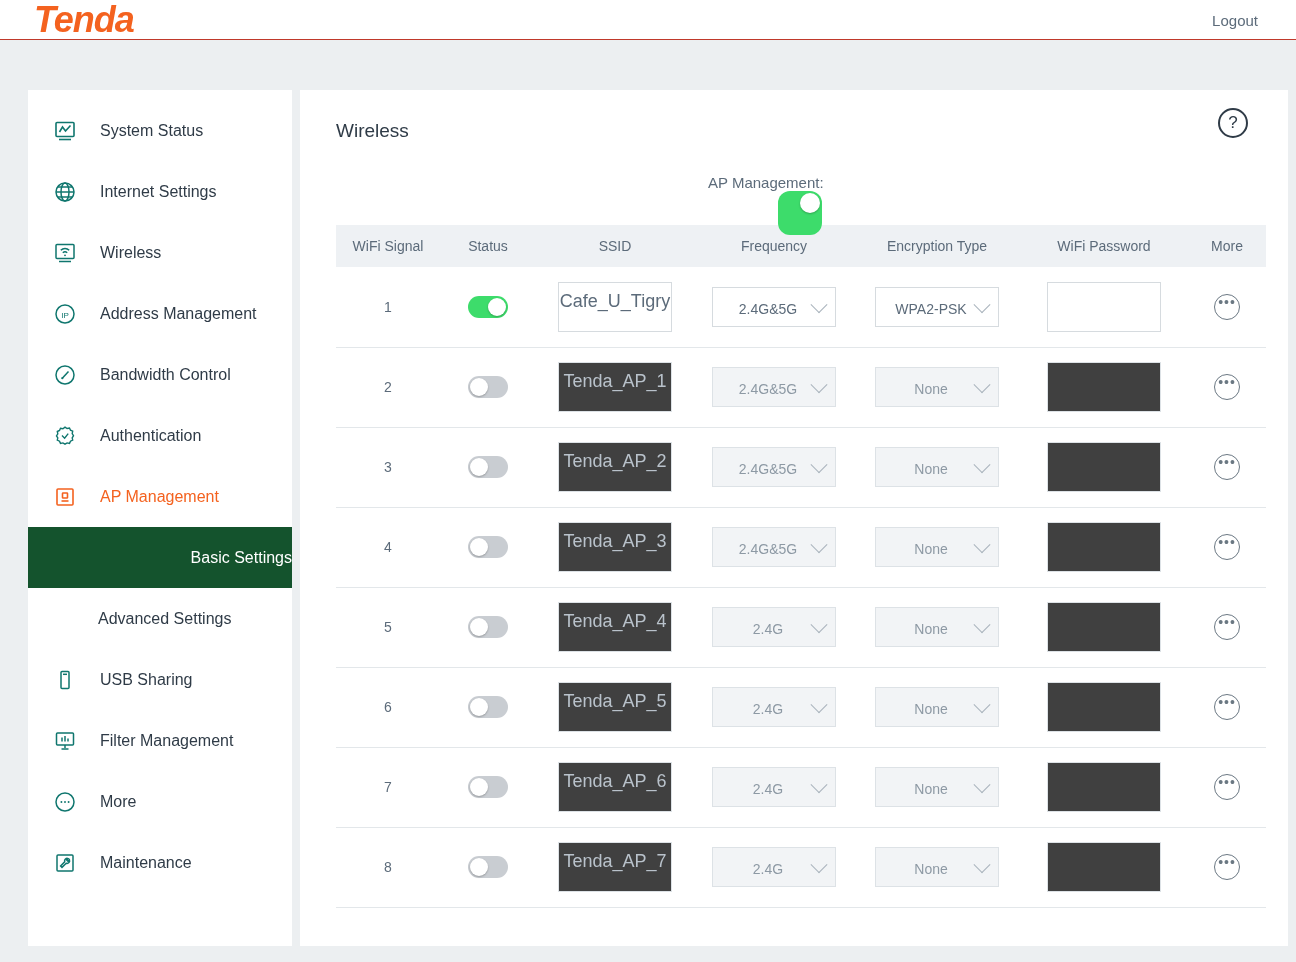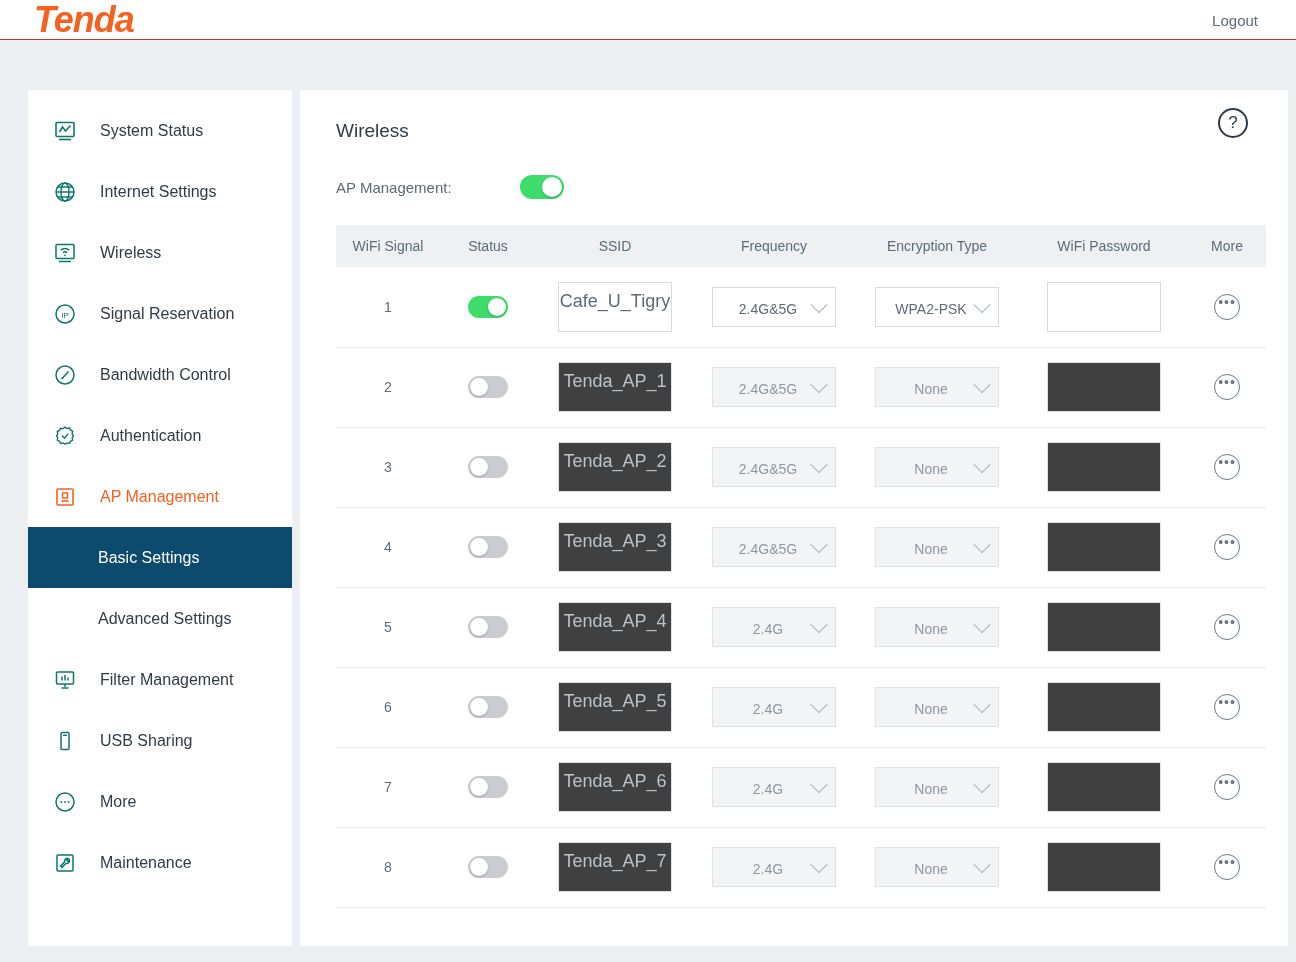--- a/index.html
+++ b/index.html
@@ -80,22 +80,23 @@
   .sub-item {
     display: flex;
     align-items: center;
     height: 61px;
     padding-left: 70px;
     font-size: 16px;
     color: #2f3b47;
     cursor: pointer;
   }
   .sub-item.active {
-    background: #0c4a6e;
+    background: #14532d;
     color: #ffffff;
+    justify-content: flex-end;
   }
 
   
   .main {
     flex: 1 1 auto;
     background: #ffffff;
     position: relative;
     padding: 30px 24px 0 36px;
     overflow: hidden;
   }
@@ -115,20 +116,21 @@
     font-size: 19px;
     color: #2f3b47;
     margin: 0 0 32px 0;
     font-weight: normal;
   }
   .apm-row {
     display: flex;
     align-items: center;
     margin-bottom: 25px;
     height: 26px;
+    flex-direction: column;
   }
   .apm-label {
     font-size: 15px;
     color: #5c6b7a;
     width: 184px;
   }
 
   
   .toggle {
     width: 40px; height: 22px;
@@ -295,21 +297,21 @@
       <span class="lbl">Wireless</span>
     </div>
 
     <div class="nav-item">
       <span class="ico">
         <svg width="24" height="24" viewBox="0 0 24 24" fill="none" stroke="currentColor" stroke-width="1.5">
           <circle cx="12" cy="12" r="9"></circle>
           <text x="12" y="15.5" font-size="8" font-family="Liberation Sans, sans-serif" fill="currentColor" stroke="none" text-anchor="middle">IP</text>
         </svg>
       </span>
-      <span class="lbl">Signal Reservation</span>
+      <span class="lbl">Address Management</span>
     </div>
 
     <div class="nav-item">
       <span class="ico">
         <svg width="24" height="24" viewBox="0 0 24 24" fill="none" stroke="currentColor" stroke-width="1.5">
           <circle cx="12" cy="12" r="9"></circle>
           <line x1="15.5" y1="8.5" x2="9.5" y2="15"></line>
           <circle cx="9.3" cy="15.2" r="1.1" fill="currentColor" stroke="none"></circle>
         </svg>
       </span>
@@ -335,44 +337,44 @@
         </svg>
       </span>
       <span class="lbl">AP Management</span>
     </div>
 
     <div class="sub-item active">
       <span>Basic Settings</span>
     </div>
     <div class="sub-item">
       <span>Advanced Settings</span>
+    </div>
+
+    <div class="nav-item">
+      <span class="ico">
+        <svg width="24" height="24" viewBox="0 0 24 24" fill="none" stroke="currentColor" stroke-width="1.5">
+          <rect x="8" y="3.5" width="8" height="17" rx="1"></rect>
+          <line x1="10" y1="6.3" x2="14" y2="6.3"></line>
+        </svg>
+      </span>
+      <span class="lbl">USB Sharing</span>
     </div>
 
     <div class="nav-item">
       <span class="ico">
         <svg width="24" height="24" viewBox="0 0 24 24" fill="none" stroke="currentColor" stroke-width="1.5">
           <rect x="3.5" y="4" width="17" height="12" rx="1"></rect>
           <line x1="9" y1="12.5" x2="9" y2="8.5"></line>
           <line x1="12" y1="12.5" x2="12" y2="7"></line>
           <line x1="15" y1="12.5" x2="15" y2="9.5"></line>
           <line x1="12" y1="16" x2="12" y2="19"></line>
           <line x1="8.5" y1="20" x2="15.5" y2="20"></line>
         </svg>
       </span>
       <span class="lbl">Filter Management</span>
-    </div>
-
-    <div class="nav-item">
-      <span class="ico">
-        <svg width="24" height="24" viewBox="0 0 24 24" fill="none" stroke="currentColor" stroke-width="1.5">
-          <rect x="8" y="3.5" width="8" height="17" rx="1"></rect>
-          <line x1="10" y1="6.3" x2="14" y2="6.3"></line>
-        </svg>
-      </span>
-      <span class="lbl">USB Sharing</span>
     </div>
 
     <div class="nav-item">
       <span class="ico">
         <svg width="24" height="24" viewBox="0 0 24 24" fill="none" stroke="currentColor" stroke-width="1.5">
           <circle cx="12" cy="12" r="9"></circle>
           <circle cx="8.4" cy="12" r="0.95" fill="currentColor" stroke="none"></circle>
           <circle cx="12" cy="12" r="0.95" fill="currentColor" stroke="none"></circle>
           <circle cx="15.6" cy="12" r="0.95" fill="currentColor" stroke="none"></circle>
         </svg>

